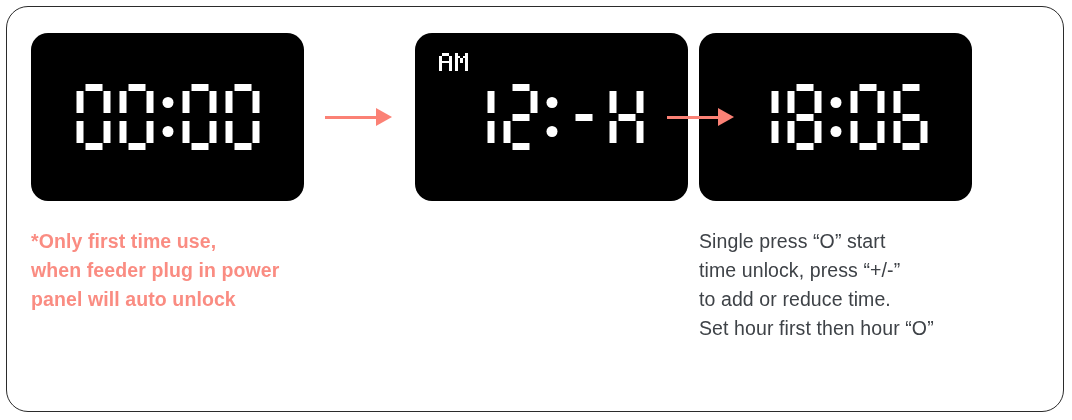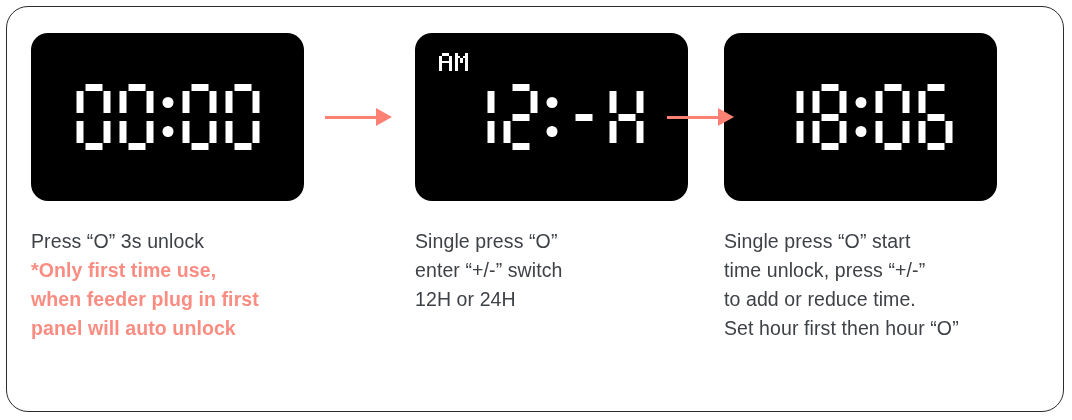--- a/index.html
+++ b/index.html
@@ -24,21 +24,21 @@
   .steps{
     position:absolute;
     left:0;top:0;width:100%;height:100%;
   }
   .step{
     position:absolute;
     top:0;
   }
   .step-1{left:24px;width:320px;}
   .step-2{left:408px;width:300px;}
-  .step-3{left:717px;width:322px;}
+  .step-3{left:692px;width:322px;}
 
   
   .panel{
     position:relative;
     background:#000000;
     border-radius:17px;
     height:168px;
     margin-top:26px;
   }
   .step-1 .panel{width:273px;}
@@ -191,23 +191,22 @@
               <span class="sb"></span>
               <span class="sc"></span>
               <span class="sd"></span>
               <span class="se"></span>
               <span class="sf"></span>
               <span class="sg off"></span>
             </div>
           </div>
       </div>
       <div class="caption">
-          <span class="ln">Press “O” 3s unlock</span>
           <span class="ln note">*Only first time use,</span>
-          <span class="ln note">when feeder plug in first</span>
+          <span class="ln note">when feeder plug in power</span>
           <span class="ln note">panel will auto unlock</span>
         </div>
     </div>
 
     <div class="step step-2">
       <div class="panel">
         <div class="ampm">
             <div class="pixglyph">
               <i></i>
               <i class="on"></i>
@@ -319,25 +318,20 @@
               <span class="sa off"></span>
               <span class="sb"></span>
               <span class="sc"></span>
               <span class="sd off"></span>
               <span class="se"></span>
               <span class="sf"></span>
               <span class="sg"></span>
             </div>
           </div>
       </div>
-      <div class="caption">
-          <span class="ln">Single press “O”</span>
-          <span class="ln">enter “+/-” switch</span>
-          <span class="ln">12H or 24H</span>
-        </div>
     </div>
 
     <div class="step step-3">
       <div class="panel">
         <div class="readout">
             <div class="digit">
               <span class="sa off"></span>
               <span class="sb"></span>
               <span class="sc"></span>
               <span class="sd off"></span>

